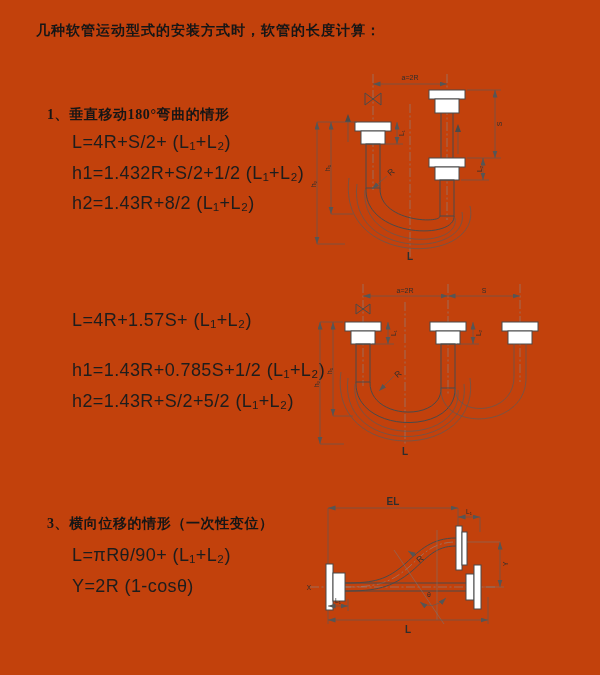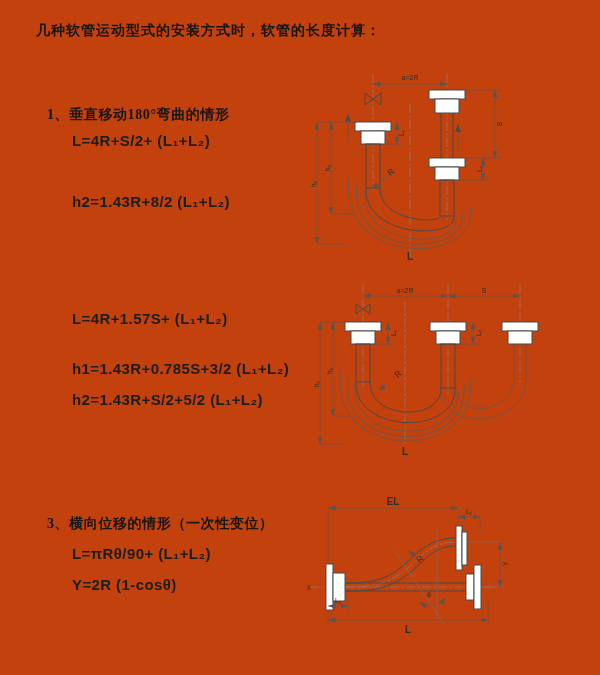--- a/index.html
+++ b/index.html
@@ -1,21 +1,21 @@
 <!DOCTYPE html>
 <html><head>
 <meta charset="utf-8">
 <style>
   html,body{margin:0;padding:0;background:#ffffff;}
   .page{position:relative;width:600px;height:675px;background:#c2410c;overflow:hidden;
         font-family:"Liberation Sans",sans-serif;text-align:right;}
   .txt{position:absolute;white-space:nowrap;color:#161616;}
   .title{font-size:14px;font-weight:bold;letter-spacing:1px;}
   .heading{font-size:14px;font-weight:bold;letter-spacing:0.6px;font-family:Liberation Serif, serif;}
-  .formula{font-size:15px;letter-spacing:0.4px;color:#1d1d1d;font-weight:bold;}
+  .formula{font-size:18px;letter-spacing:0.4px;color:#1d1d1d;}
   svg{position:absolute;}
   svg text{font-family:"Liberation Sans",sans-serif;fill:#2e2e2e;}
   .ol{stroke:#4a4a4a;stroke-width:1;fill:none;}          
   .olt{stroke:#5a5a5a;stroke-width:0.7;fill:none;}       
   .fl{stroke:#4a4a4a;stroke-width:1;fill:#ffffff;}       
   .dl{stroke:#5b5b5b;stroke-width:0.65;fill:none;}       
   .cl{stroke:#8c8c8c;stroke-width:0.6;fill:none;stroke-dasharray:9 2.5 2 2.5;} 
   .cn{stroke:#777;stroke-width:0.55;fill:none;}          
   .dtx{font-size:7px;}
   .dtx2{font-size:6.5px;}
@@ -24,24 +24,25 @@
 </style>
 </head>
 <body>
 
 <div class="page">
 
   <div class="txt title" style="left:36px;top:22px">几种软管运动型式的安装方式时，软管的长度计算：</div>
 
   <div class="txt heading" style="left:47px;top:106px">1、垂直移动180°弯曲的情形</div>
   <div class="txt formula" style="left:72px;top:132px">L=4R+S/2+ (L₁+L₂)</div>
+  <div class="txt formula" style="left:72px;top:163px">h1=1.432R+S/2+1/2 (L₁+L₂)</div>
   <div class="txt formula" style="left:72px;top:193px">h2=1.43R+8/2 (L₁+L₂)</div>
 
   <div class="txt formula" style="left:72px;top:310px">L=4R+1.57S+ (L₁+L₂)</div>
-  <div class="txt formula" style="left:72px;top:360px">h1=1.43R+0.785S+3/2 (L₁+L₂)</div>
+  <div class="txt formula" style="left:72px;top:360px">h1=1.43R+0.785S+1/2 (L₁+L₂)</div>
   <div class="txt formula" style="left:72px;top:391px">h2=1.43R+S/2+5/2 (L₁+L₂)</div>
 
   <div class="txt heading" style="left:47px;top:515px">3、横向位移的情形（一次性变位）</div>
   <div class="txt formula" style="left:72px;top:545px">L=πRθ/90+ (L₁+L₂)</div>
   <div class="txt formula" style="left:72px;top:576px">Y=2R (1-cosθ)</div>
 
   <svg style="left:305px;top:66px" width="290" height="200" viewBox="0 0 290 200">
     <defs>
       <marker id="a1" orient="auto-start-reverse" markerUnits="userSpaceOnUse" markerWidth="8" markerHeight="6" refX="7.5" refY="2.5">
         <path d="M0,0 L7.5,2.5 L0,5 Z" fill="#555"></path>

